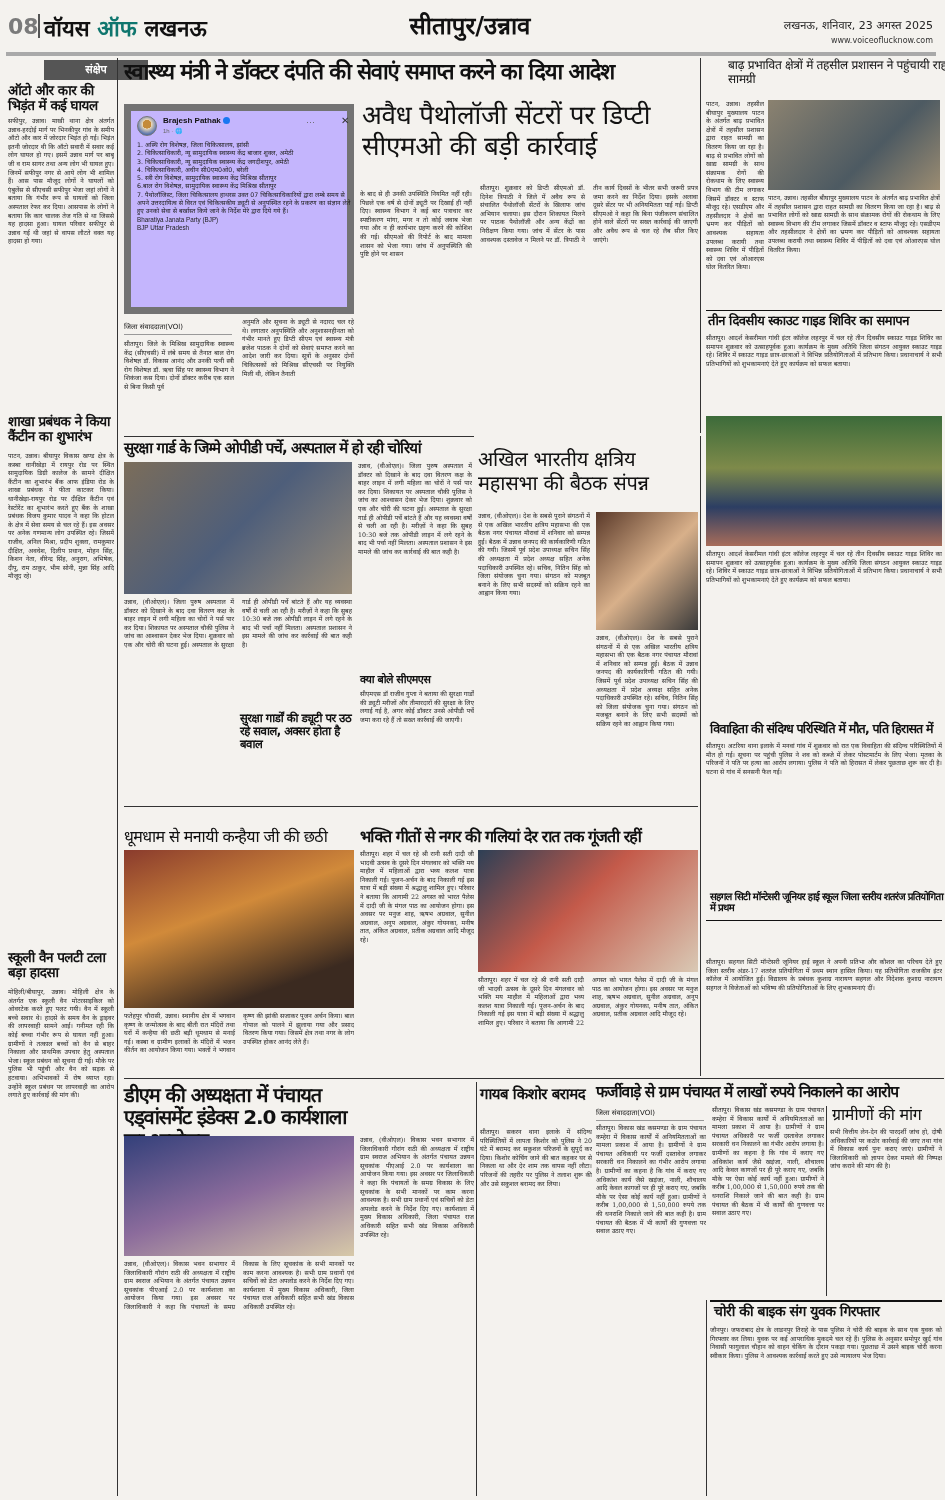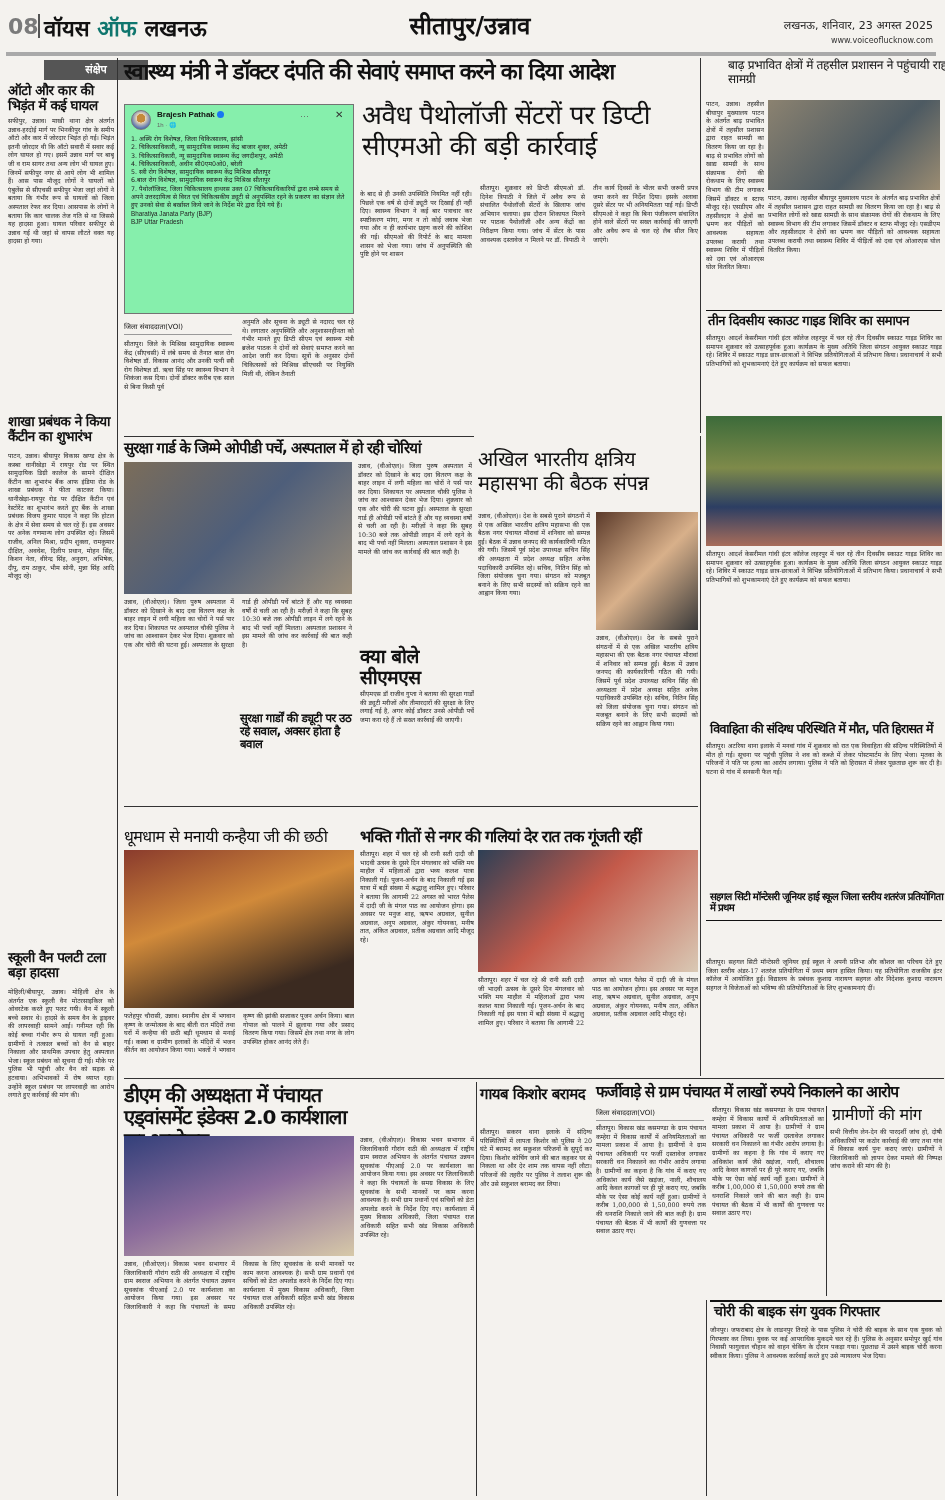--- a/index.html
+++ b/index.html
@@ -30,21 +30,21 @@
 
   .photo { background: #6f6a5e; overflow: hidden; }
   .photo.p1 { background: linear-gradient(135deg,#8b8270,#4d5a62 60%,#9b8c72); }
   .photo.p2 { background: linear-gradient(160deg,#8a3b2d,#d18a3a 40%,#3b2a20 80%); }
   .photo.p3 { background: linear-gradient(135deg,#2d3f55,#c45a4a 45%,#d9c9b5); }
   .photo.p4 { background: linear-gradient(180deg,#3c6b3a,#7e8a4a 40%,#2c3e63 70%,#a86d5a); }
   .photo.p5 { background: linear-gradient(135deg,#5b3a2a,#d8b08a 50%,#3a3a3a); }
   .photo.p6 { background: linear-gradient(135deg,#7b6d5a,#4e5e7a 50%,#9a8d79); }
   .photo.p7 { background: linear-gradient(160deg,#33407a,#8c6c9c 50%,#d7c9a8); }
 
-  .tweet { background: #86efac; border: 1px solid #737373; }
+  .tweet { background: #c4b5fd; border: 7px solid #737373; }
   .tweet .name { font: bold 8px "Liberation Sans", sans-serif; color: #111; }
   .tweet .meta { font: 6px "Liberation Sans", sans-serif; color: #666; }
   .tweet .line { font: 6.3px/8.3px "DejaVu Sans", sans-serif; color: #222; }
   .verified { display: inline-block; width: 7px; height: 7px; border-radius: 50%; background: #1877f2; vertical-align: middle; margin-left: 2px; }
   .avatar { width: 20px; height: 20px; border-radius: 50%; background: radial-gradient(circle at 50% 40%, #c48a3a 30%, #e7d6b8 32%, #3a5fae 80%); border: 1px solid #777; }
 
   .byline { font: 7px "DejaVu Sans", sans-serif; color: #111; }
   .black-bar { background: #111; }
 </style>
 </head>
@@ -123,21 +123,21 @@
 <div class="abs hl-bold" style="left:710px;top:891px;width:234px;font-size:10px;letter-spacing:-0.7px;">सहगल सिटी मॉन्टेसरी जूनियर हाई स्कूल जिला स्तरीय शतरंज प्रतियोगिता में प्रथम</div>
 <div class="abs body-text" style="left:706px;top:958px;width:236px;height:118px;">सीतापुर। सहगल सिटी मॉन्टेसरी जूनियर हाई स्कूल ने अपनी प्रतिभा और कौशल का परिचय देते हुए जिला स्तरीय अंडर-17 शतरंज प्रतियोगिता में प्रथम स्थान हासिल किया। यह प्रतियोगिता राजकीय इंटर कॉलेज में आयोजित हुई। विद्यालय के प्रबंधक कुशाग्र नारायण सहगल और निदेशक कुशाग्र नारायण सहगल ने विजेताओं को भविष्य की प्रतियोगिताओं के लिए शुभकामनाएं दीं।</div>
 
 <div class="abs hrule" style="left:124px;top:436px;width:350px;"></div>
 <div class="abs hl-bold" style="left:124px;top:440px;width:350px;font-size:15px;white-space:nowrap;letter-spacing:-0.9px;">सुरक्षा गार्ड के जिम्मे ओपीडी पर्चे, अस्पताल में हो रही चोरियां</div>
 <div class="abs photo p6" style="left:124px;top:462px;width:228px;height:132px;"></div>
 <div class="abs body-text" style="left:124px;top:598px;width:228px;height:205px;column-count:2;column-gap:8px;">उन्नाव, (वीओएल)। जिला पुरुष अस्पताल में डॉक्टर को दिखाने के बाद दवा वितरण कक्ष के बाहर लाइन में लगी महिला का चोरों ने पर्स पार कर दिया। शिकायत पर अस्पताल चौकी पुलिस ने जांच का आश्वासन देकर भेज दिया। शुक्रवार को एक और चोरी की घटना हुई। अस्पताल के सुरक्षा गार्ड ही ओपीडी पर्चे बांटते हैं और यह व्यवस्था वर्षों से चली आ रही है। मरीज़ों ने कहा कि सुबह 10:30 बजे तक ओपीडी लाइन में लगे रहने के बाद भी पर्चा नहीं मिलता। अस्पताल प्रशासन ने इस मामले की जांच कर कार्रवाई की बात कही है।</div>
 <div class="abs body-text" style="left:358px;top:462px;width:114px;height:205px;">उन्नाव, (वीओएल)। जिला पुरुष अस्पताल में डॉक्टर को दिखाने के बाद दवा वितरण कक्ष के बाहर लाइन में लगी महिला का चोरों ने पर्स पार कर दिया। शिकायत पर अस्पताल चौकी पुलिस ने जांच का आश्वासन देकर भेज दिया। शुक्रवार को एक और चोरी की घटना हुई। अस्पताल के सुरक्षा गार्ड ही ओपीडी पर्चे बांटते हैं और यह व्यवस्था वर्षों से चली आ रही है। मरीज़ों ने कहा कि सुबह 10:30 बजे तक ओपीडी लाइन में लगे रहने के बाद भी पर्चा नहीं मिलता। अस्पताल प्रशासन ने इस मामले की जांच कर कार्रवाई की बात कही है।</div>
 <div class="abs hl-bold" style="left:240px;top:712px;width:114px;font-size:11.5px;">सुरक्षा गार्डों की ड्यूटी पर उठ रहे सवाल, अक्सर होता है बवाल</div>
 
-<div class="abs hl-bold" style="left:360px;top:646px;width:114px;font-size:19px;">क्या बोले सीएमएस</div>
+<div class="abs hl-bold" style="left:360px;top:674px;width:114px;font-size:11px;">क्या बोले सीएमएस</div>
 <div class="abs body-text" style="left:360px;top:690px;width:114px;height:112px;">सीएमएस डॉ राजीव गुप्ता ने बताया की सुरक्षा गार्डों की ड्यूटी मरीजों और तीमारदारों की सुरक्षा के लिए लगाई गई है, अगर कोई डॉक्टर उनसे ओपीडी पर्चे जमा करा रहे हैं तो सख्त कार्रवाई की जाएगी।</div>
 
 <div class="abs hl-light" style="left:478px;top:448px;width:220px;font-size:20px;">अखिल भारतीय क्षत्रिय महासभा की बैठक संपन्न</div>
 <div class="abs body-text" style="left:478px;top:512px;width:112px;height:290px;">उन्नाव, (वीओएल)। देश के सबसे पुराने संगठनों में से एक अखिल भारतीय क्षत्रिय महासभा की एक बैठक नगर पंचायत मौरावां में शनिवार को सम्पन्न हुई। बैठक में उन्नाव जनपद की कार्यकारिणी गठित की गयी। जिसमें पूर्व प्रदेश उपाध्यक्ष सचिन सिंह की अध्यक्षता में प्रदेश अध्यक्ष सहित अनेक पदाधिकारी उपस्थित रहे। सचिव, नितिन सिंह को जिला संयोजक चुना गया। संगठन को मजबूत बनाने के लिए सभी सदस्यों को सक्रिय रहने का आह्वान किया गया।</div>
 <div class="abs photo p5" style="left:596px;top:512px;width:102px;height:118px;"></div>
 <div class="abs body-text" style="left:596px;top:634px;width:102px;height:168px;">उन्नाव, (वीओएल)। देश के सबसे पुराने संगठनों में से एक अखिल भारतीय क्षत्रिय महासभा की एक बैठक नगर पंचायत मौरावां में शनिवार को सम्पन्न हुई। बैठक में उन्नाव जनपद की कार्यकारिणी गठित की गयी। जिसमें पूर्व प्रदेश उपाध्यक्ष सचिन सिंह की अध्यक्षता में प्रदेश अध्यक्ष सहित अनेक पदाधिकारी उपस्थित रहे। सचिव, नितिन सिंह को जिला संयोजक चुना गया। संगठन को मजबूत बनाने के लिए सभी सदस्यों को सक्रिय रहने का आह्वान किया गया।</div>
 <div class="abs vrule" style="left:700px;top:436px;height:640px;"></div>
 
 <div class="abs hrule" style="left:124px;top:806px;width:574px;"></div>
 <div class="abs hl-light" style="left:124px;top:828px;width:230px;font-size:16px;white-space:nowrap;letter-spacing:-0.6px;">धूमधाम से मनायी कन्हैया जी की छठी</div>

